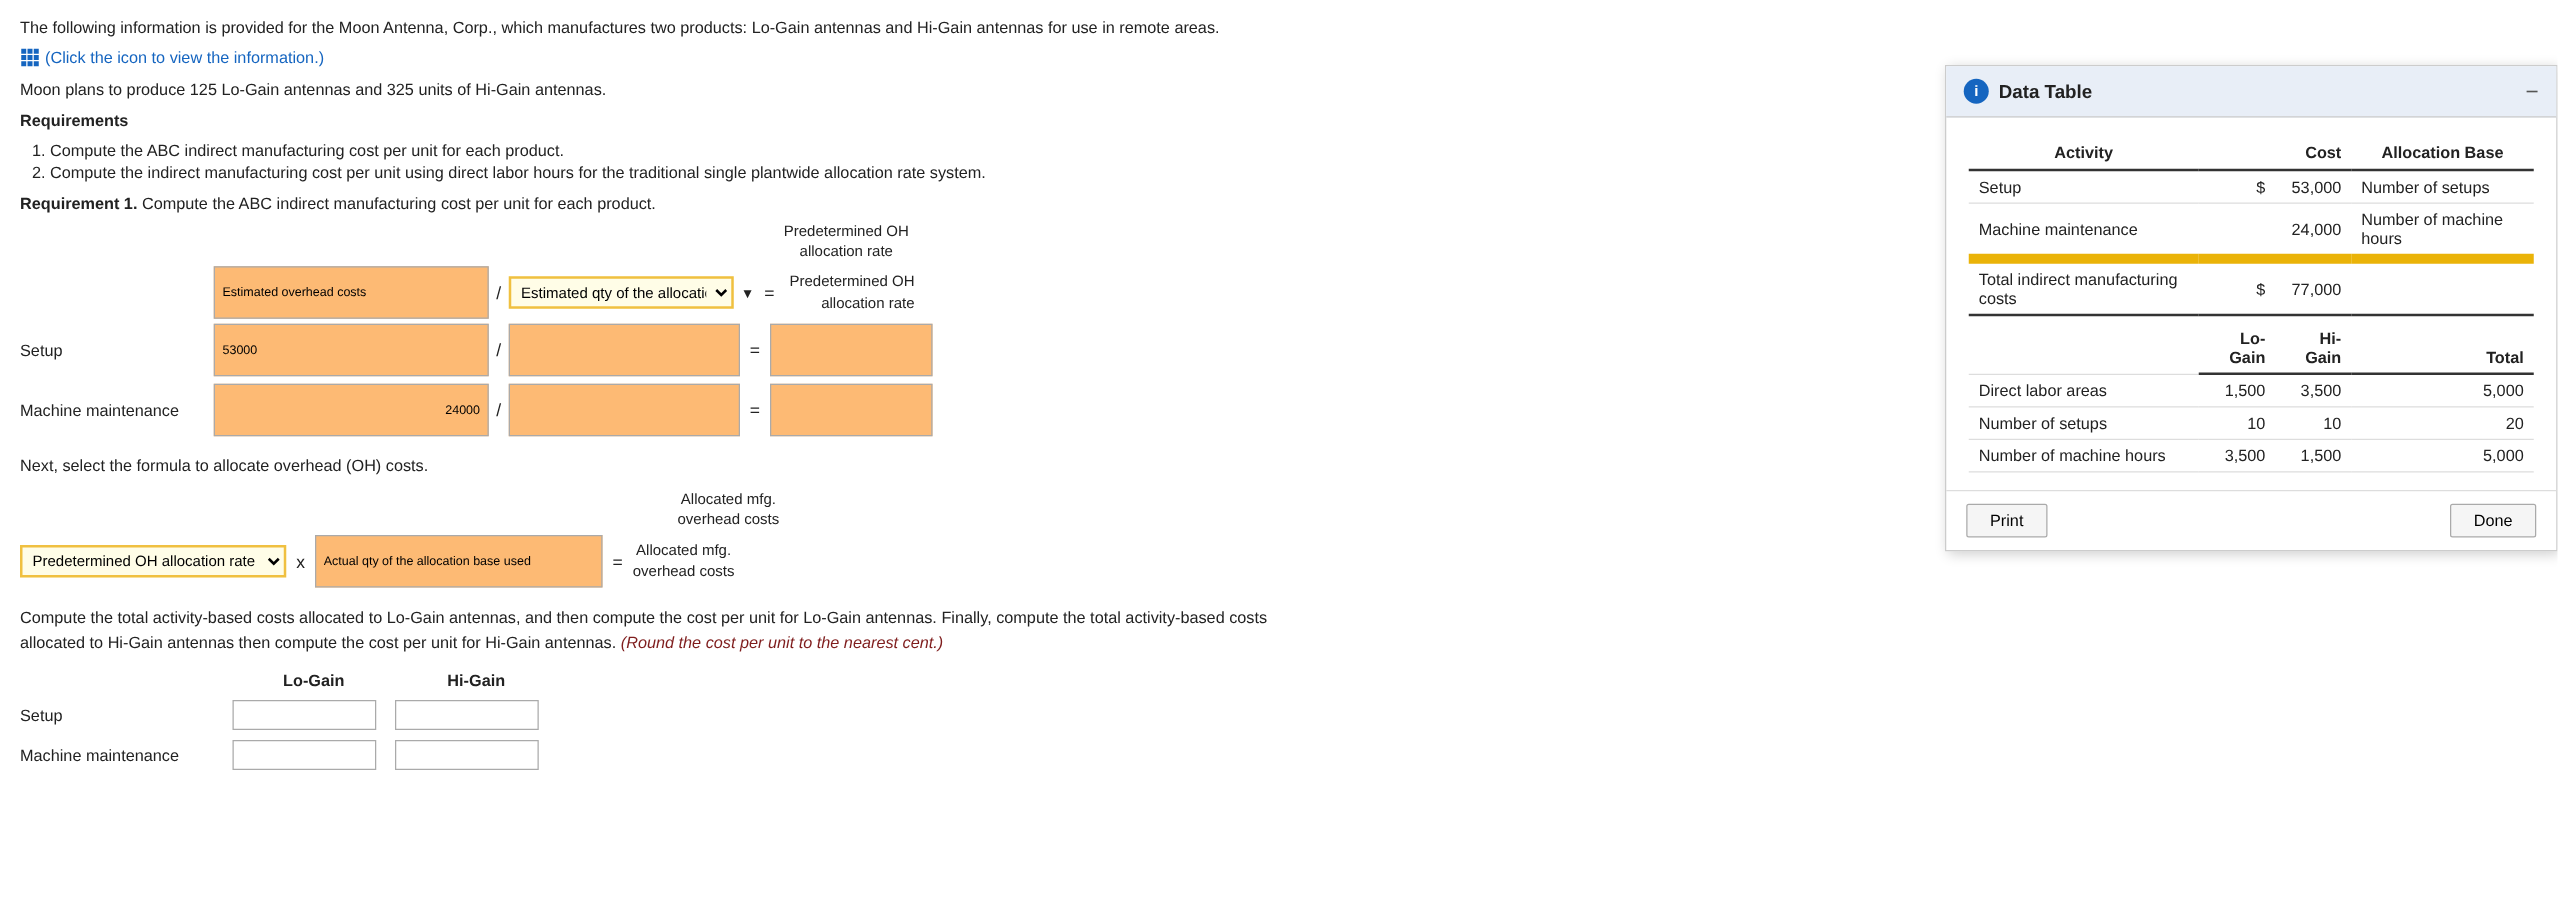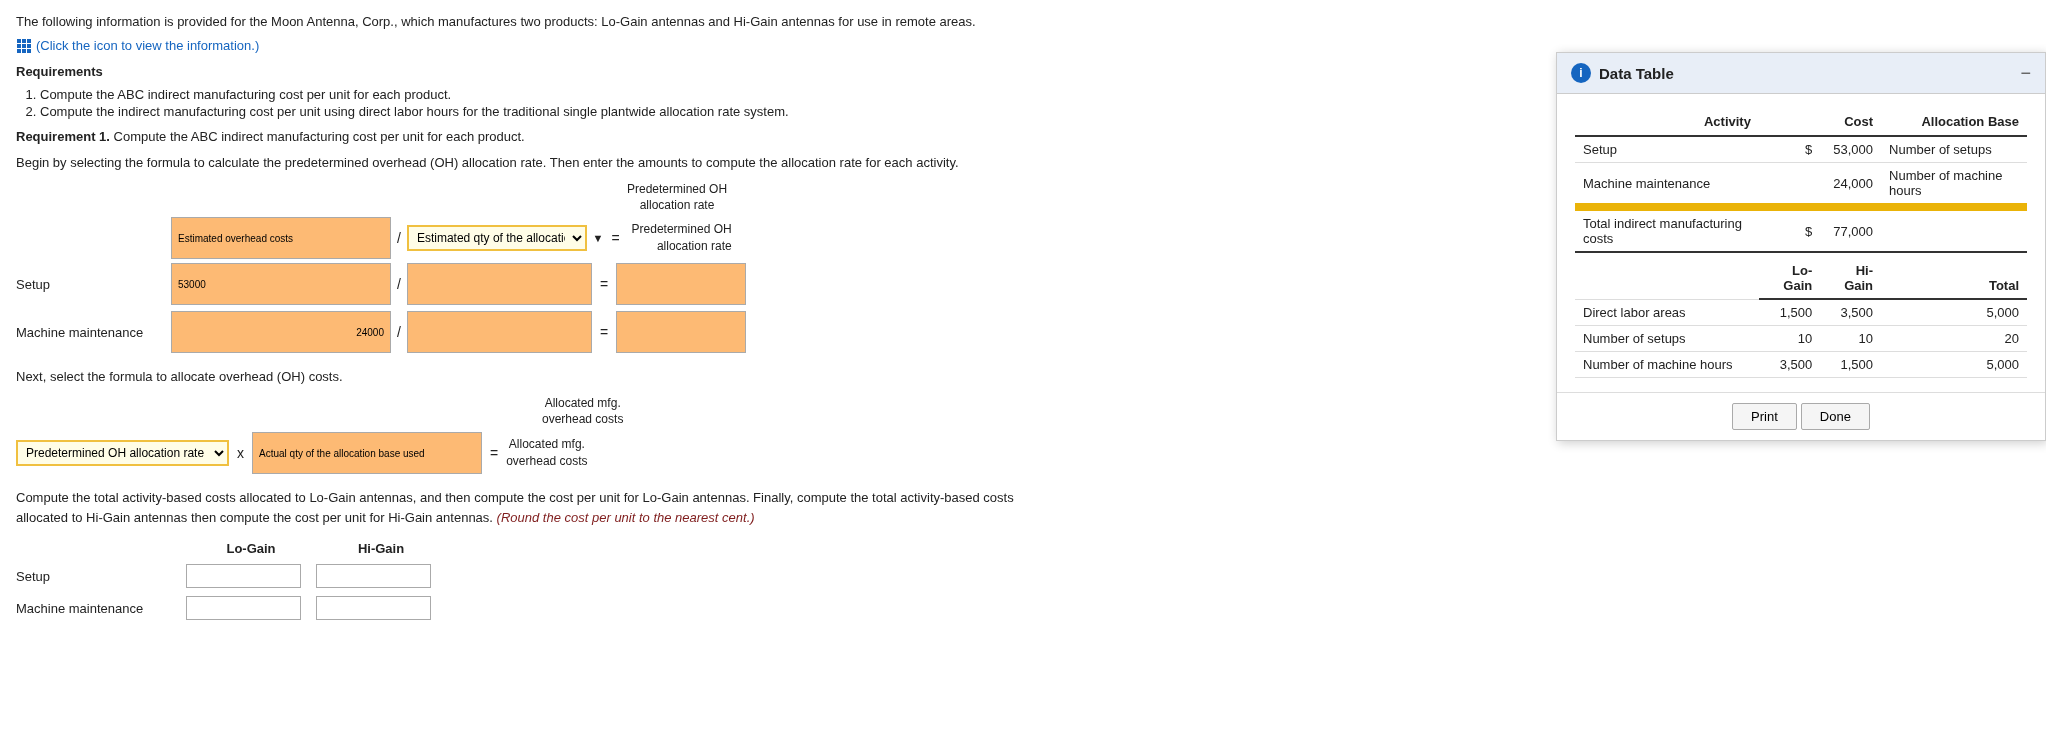--- a/index.html
+++ b/index.html
@@ -138,38 +138,38 @@
       padding: 14px 18px 14px 18px;
     }
     .data-table {
       width: 100%;
       border-collapse: collapse;
       font-size: 13px;
     }
     .data-table th {
       border-bottom: 2px solid #333;
       padding: 6px 8px;
-      text-align: right;
+      text-align: center;
       font-weight: bold;
     }
     .data-table th.right { text-align: right; }
     .data-table td {
       padding: 5px 8px;
       border-bottom: 1px solid #ddd;
       vertical-align: middle;
     }
     .data-table td.right { text-align: right; }
     .data-table tr.total-row td {
       border-top: 8px solid #eab308;
       border-bottom: 2px solid #333;
       font-weight: normal;
     }
     .popup-footer {
       display: flex;
-      justify-content: center;
+      justify-content: space-between;
       gap: 4px;
       padding: 10px 16px;
       border-top: 1px solid #ddd;
     }
     .popup-btn {
       padding: 5px 18px;
       border: 1px solid #aaa;
       background: #f5f5f5;
       cursor: pointer;
       font-size: 13px;
@@ -191,34 +191,34 @@
         <rect x="11" y="1" width="4" height="4"></rect>
       <rect x="1" y="6" width="4" height="4"></rect>
         <rect x="6" y="6" width="4" height="4"></rect>
         <rect x="11" y="6" width="4" height="4"></rect>
       <rect x="1" y="11" width="4" height="4"></rect>
         <rect x="6" y="11" width="4" height="4"></rect>
         <rect x="11" y="11" width="4" height="4"></rect>
     </svg>
     <span>(Click the icon to view the information.)</span>
   </div>
+  <p>Moon plans to produce 125 Lo-Gain antennas and 325 units of Hi-Gain antennas.</p>
 
   <div class="requirements">
     <p class="bold">Requirements</p>
     <ol>
       <li>Compute the ABC indirect manufacturing cost per unit for each product.</li>
       <li>Compute the indirect manufacturing cost per unit using direct labor hours for the traditional single plantwide allocation rate system.</li>
     </ol>
   </div>
 
   <p>
     <span class="bold">Requirement 1.</span>
     <span> <span>Compute the ABC indirect manufacturing cost per unit for each product.</span></span>
   </p>
-  <p style="margin-top:6px; margin-bottom:10px;">Begin by selecting the formula to calculate the predetermined overhead (OH) allocation rate. Then enter the amounts to compute the allocation rate for each activity.</p>
 
   
   <div class="formula-section">
 
     <div style="display:flex; align-items:flex-end; margin-bottom:4px;">
       <div style="width:155px; flex-shrink:0;"></div>
       <div style="width:220px; text-align:center;">
         
       </div>
       <div style="width:20px; text-align:center; font-size:14px;"></div>

